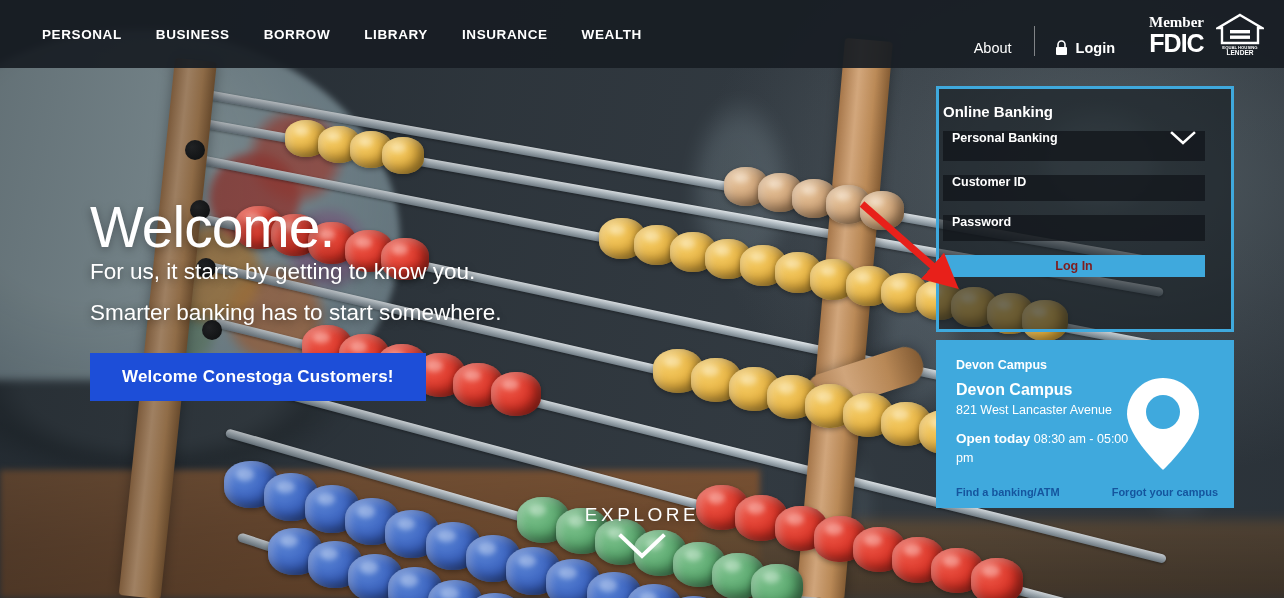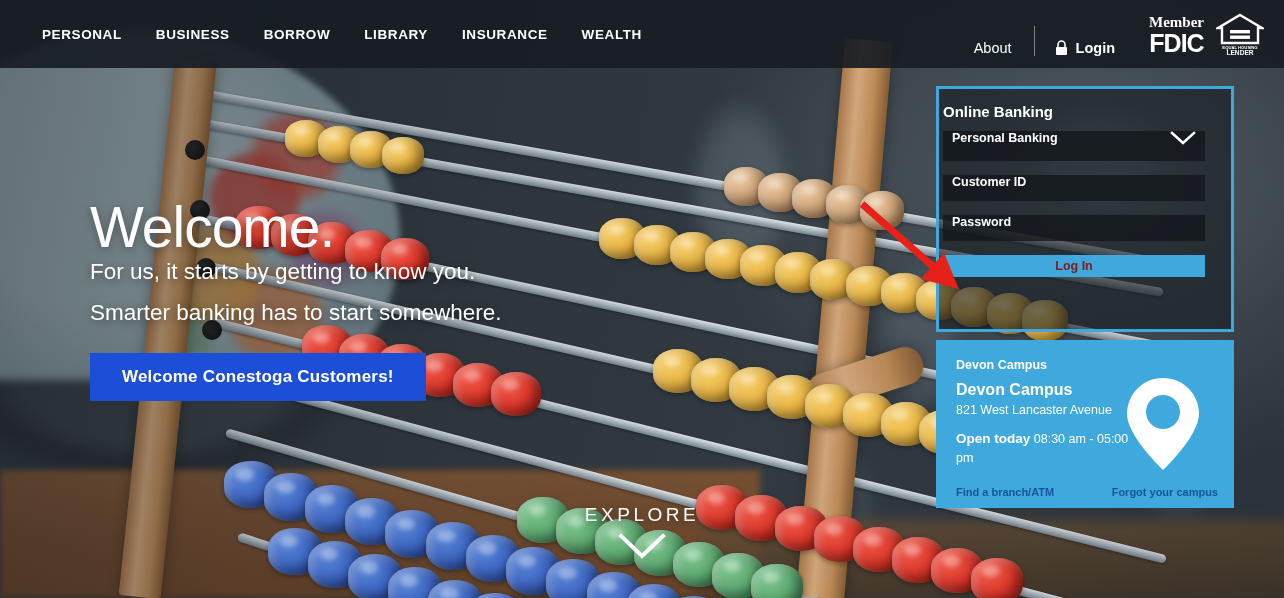--- a/index.html
+++ b/index.html
@@ -398,21 +398,21 @@
     </div>
 
     <div class="pin">
       <svg width="78" height="96" viewBox="0 0 78 96">
         <path d="M39 2 C19 2 3 18 3 38 C3 60 39 94 39 94 C39 94 75 60 75 38 C75 18 59 2 39 2 Z" fill="#ffffff"></path>
         <circle cx="39" cy="36" r="17" fill="#3fa9dd"></circle>
       </svg>
     </div>
 
     <div class="c-links">
-      <span class="c-link">Find a branch/ATM</span>
+      <span class="c-link">Find a banking/ATM</span>
       <span class="c-link">Forgot your campus</span>
     </div>
   </div>
 
   <div class="arrow-layer">
     <svg width="1284" height="598">
       <defs>
         <marker id="arrowhead" markerWidth="5" markerHeight="5" refX="2.2" refY="2.5" orient="auto">
           <path d="M0,0 L5,2.5 L0,5 z" fill="#e8201a"></path>
         </marker>

